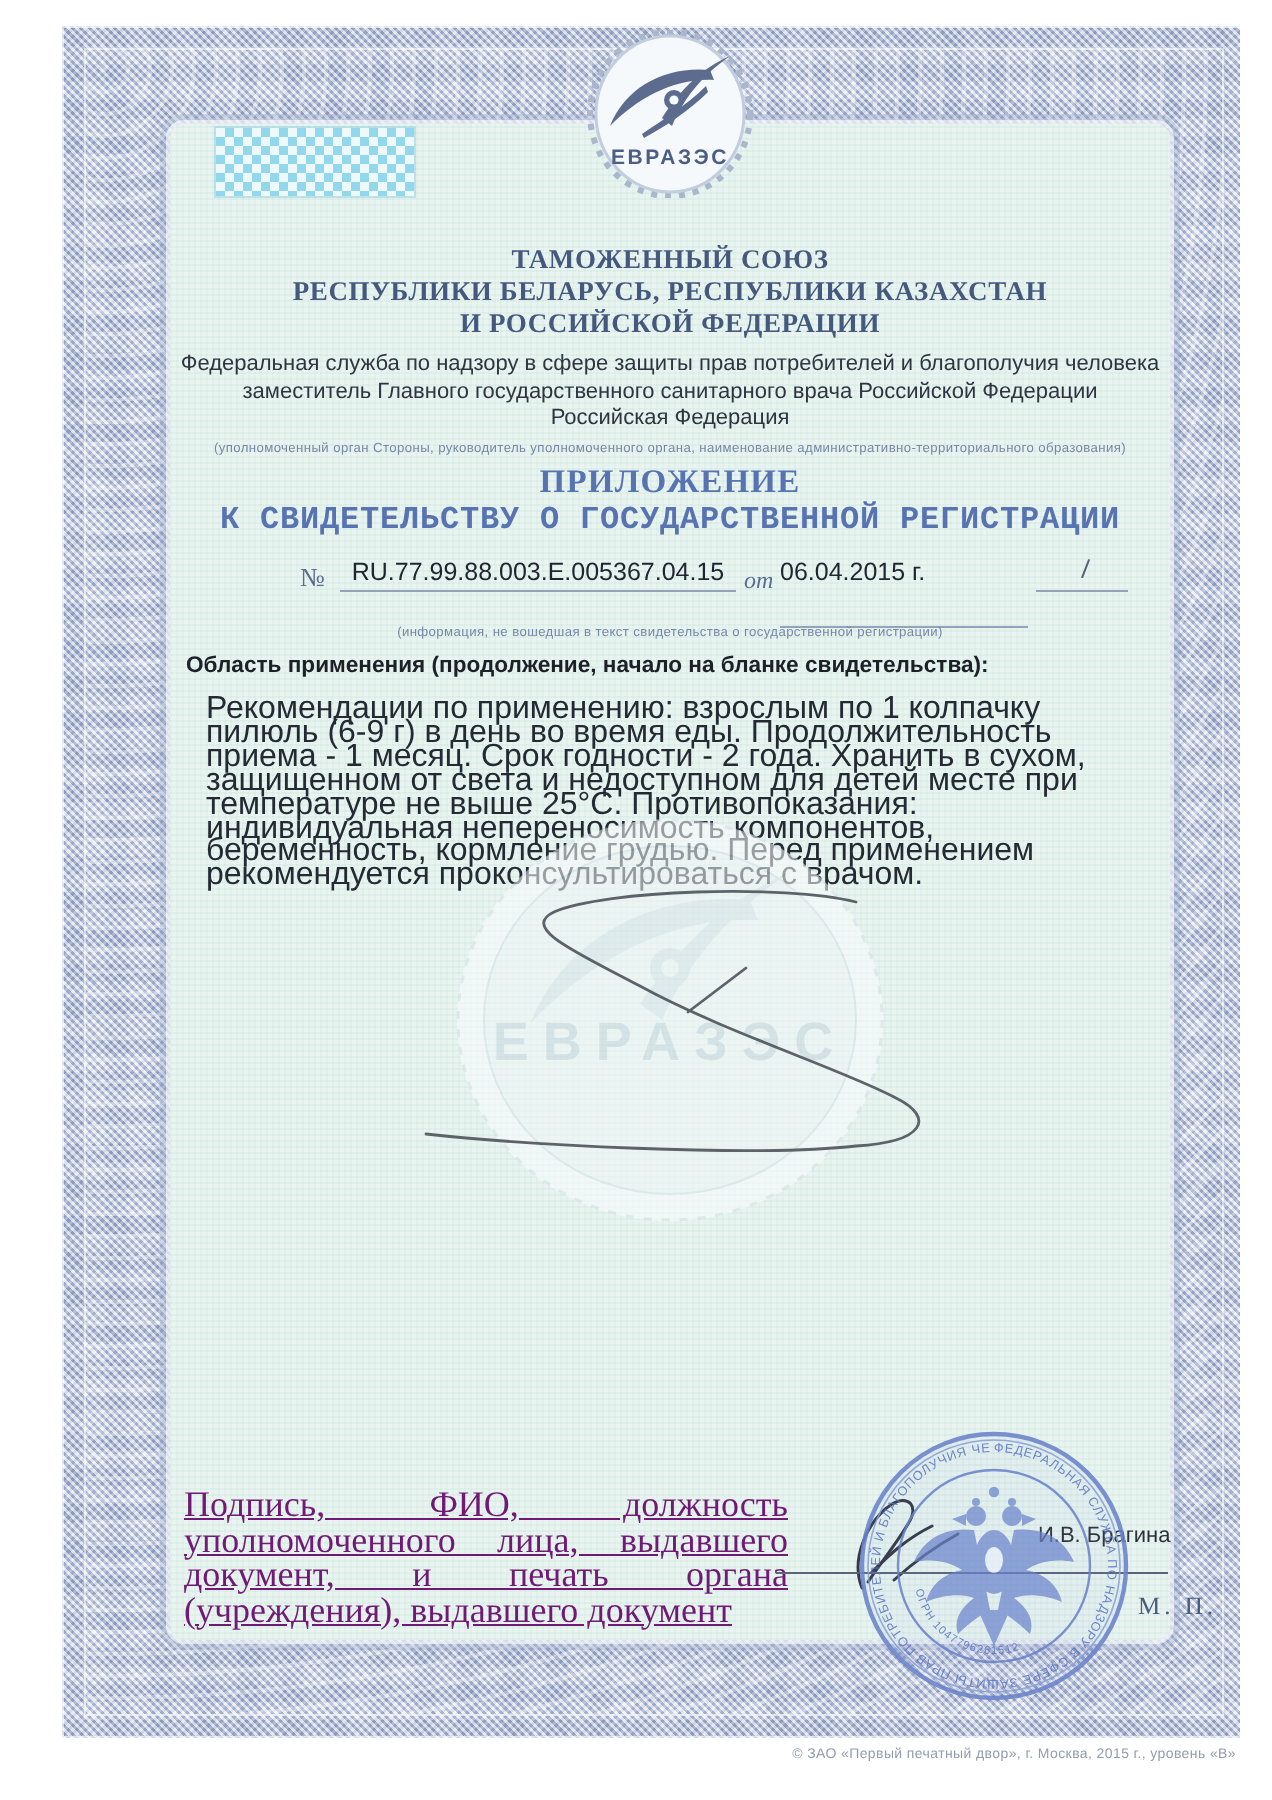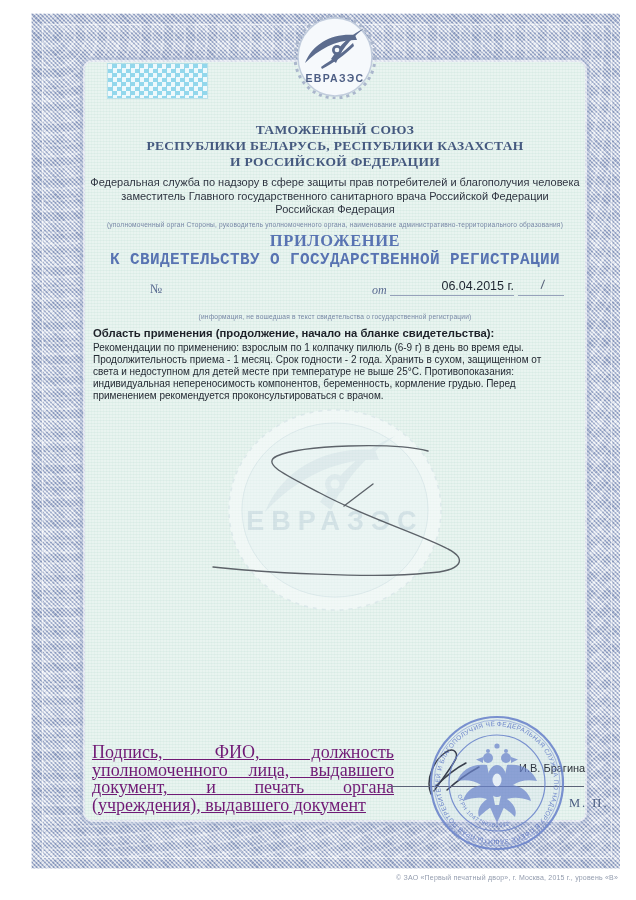--- a/index.html
+++ b/index.html
@@ -36,27 +36,27 @@
   .doc-title1{font-family:"Liberation Serif",serif;font-weight:bold;color:#5873b2;
     font-size:16.5px;letter-spacing:.6px;}
   .doc-title2{font-family:Liberation Mono, monospace;font-weight:bold;color:#5873b2;
     font-size:16px;letter-spacing:.4px;}
   .no-label{position:absolute;left:150px;top:281px;font-family:"Liberation Serif",serif;
     font-size:13px;color:#5b6c92;}
   .no-value{position:absolute;left:170px;top:279px;width:198px;text-align:center;
     font-size:12.5px;color:#1e2430;border-bottom:1px solid #96a1ba;padding-bottom:2px;}
   .ot-label{position:absolute;left:372px;top:283px;font-family:"Liberation Serif",serif;
     font-size:12px;color:#5b6c92;font-style:italic;}
-  .date-value{position:absolute;left:390px;top:279px;width:124px;text-align:right;
-    font-size:12.5px;color:#1e2430;border-bottom:1px solid #96a1ba;padding-bottom:2px;}
+  .date-value{position:absolute;left:390px;top:279px;width:124px;text-align:left;
+    font-size:12.5px;color:#1e2430;border-bottom:1px solid #96a1ba;padding-bottom:20px;}
   .tick{position:absolute;left:541px;top:277px;font-size:13px;color:#555f77;transform:rotate(6deg);}
   .date-tail{position:absolute;left:518px;top:295px;width:46px;border-top:1px solid #96a1ba;}
   .body-block{position:absolute;left:93px;top:327px;width:466px;}
   .body-heading{font-size:11.3px;font-weight:bold;color:#1c2128;margin:0 0 3px 0;}
-  .body-text{font-size:10px;line-height:11.9px;color:#242a33;margin:0;}
+  .body-text{font-size:16px;line-height:11.9px;color:#242a33;margin:10px;}
   .note{position:absolute;left:92px;top:744px;width:302px;font-family:"Liberation Serif",serif;
     font-size:18px;line-height:17.5px;color:#701a75;text-align:justify;text-decoration:underline;}
   .sig-line{position:absolute;left:388px;top:786px;width:196px;border-top:1px solid #5a6478;}
   .signer{position:absolute;left:519px;top:762px;font-size:11px;color:#2b3038;}
   .mp{position:absolute;left:543px;top:796px;font-family:"Liberation Serif",serif;
     font-size:12.5px;letter-spacing:2px;color:#4a5c80;margin-left:26px;}
   .credit{position:absolute;right:2px;top:874px;font-size:7px;color:#939cae;letter-spacing:.2px;white-space:nowrap;}
   
   .logo{position:absolute;left:293px;top:15px;width:84px;height:84px;}
   .watermark{position:absolute;left:223px;top:406px;width:224px;height:212px;opacity:.55;}
@@ -98,20 +98,21 @@
       <div>Российская Федерация</div>
     </div>
   </div>
 
   <div class="center-col tiny-cap" style="top:221px">(уполномоченный орган Стороны, руководитель уполномоченного органа, наименование административно-территориального образования)</div>
 
   <div class="center-col doc-title1" style="top:231px">ПРИЛОЖЕНИЕ</div>
   <div class="center-col doc-title2" style="top:251px">К СВИДЕТЕЛЬСТВУ О ГОСУДАРСТВЕННОЙ РЕГИСТРАЦИИ</div>
 
   <div class="no-label">№</div>
+  <div class="no-value">RU.77.99.88.003.E.005367.04.15</div>
   <div class="ot-label">от</div>
   <div class="date-value">06.04.2015 г.</div>
   <div class="date-tail"></div>
   <div class="tick">/</div>
 
   <div class="center-col tiny-cap" style="top:313px">(информация, не вошедшая в текст свидетельства о государственной регистрации)</div>
 
   <div class="body-block">
     <p class="body-heading">Область применения (продолжение, начало на бланке свидетельства):</p>
     <p class="body-text">Рекомендации по применению: взрослым по 1 колпачку пилюль (6-9 г) в день во время еды. Продолжительность приема - 1 месяц. Срок годности - 2 года. Хранить в сухом, защищенном от света и недоступном для детей месте при температуре не выше 25°С. Противопоказания: индивидуальная непереносимость компонентов, беременность, кормление грудью. Перед применением рекомендуется проконсультироваться с врачом.</p>

